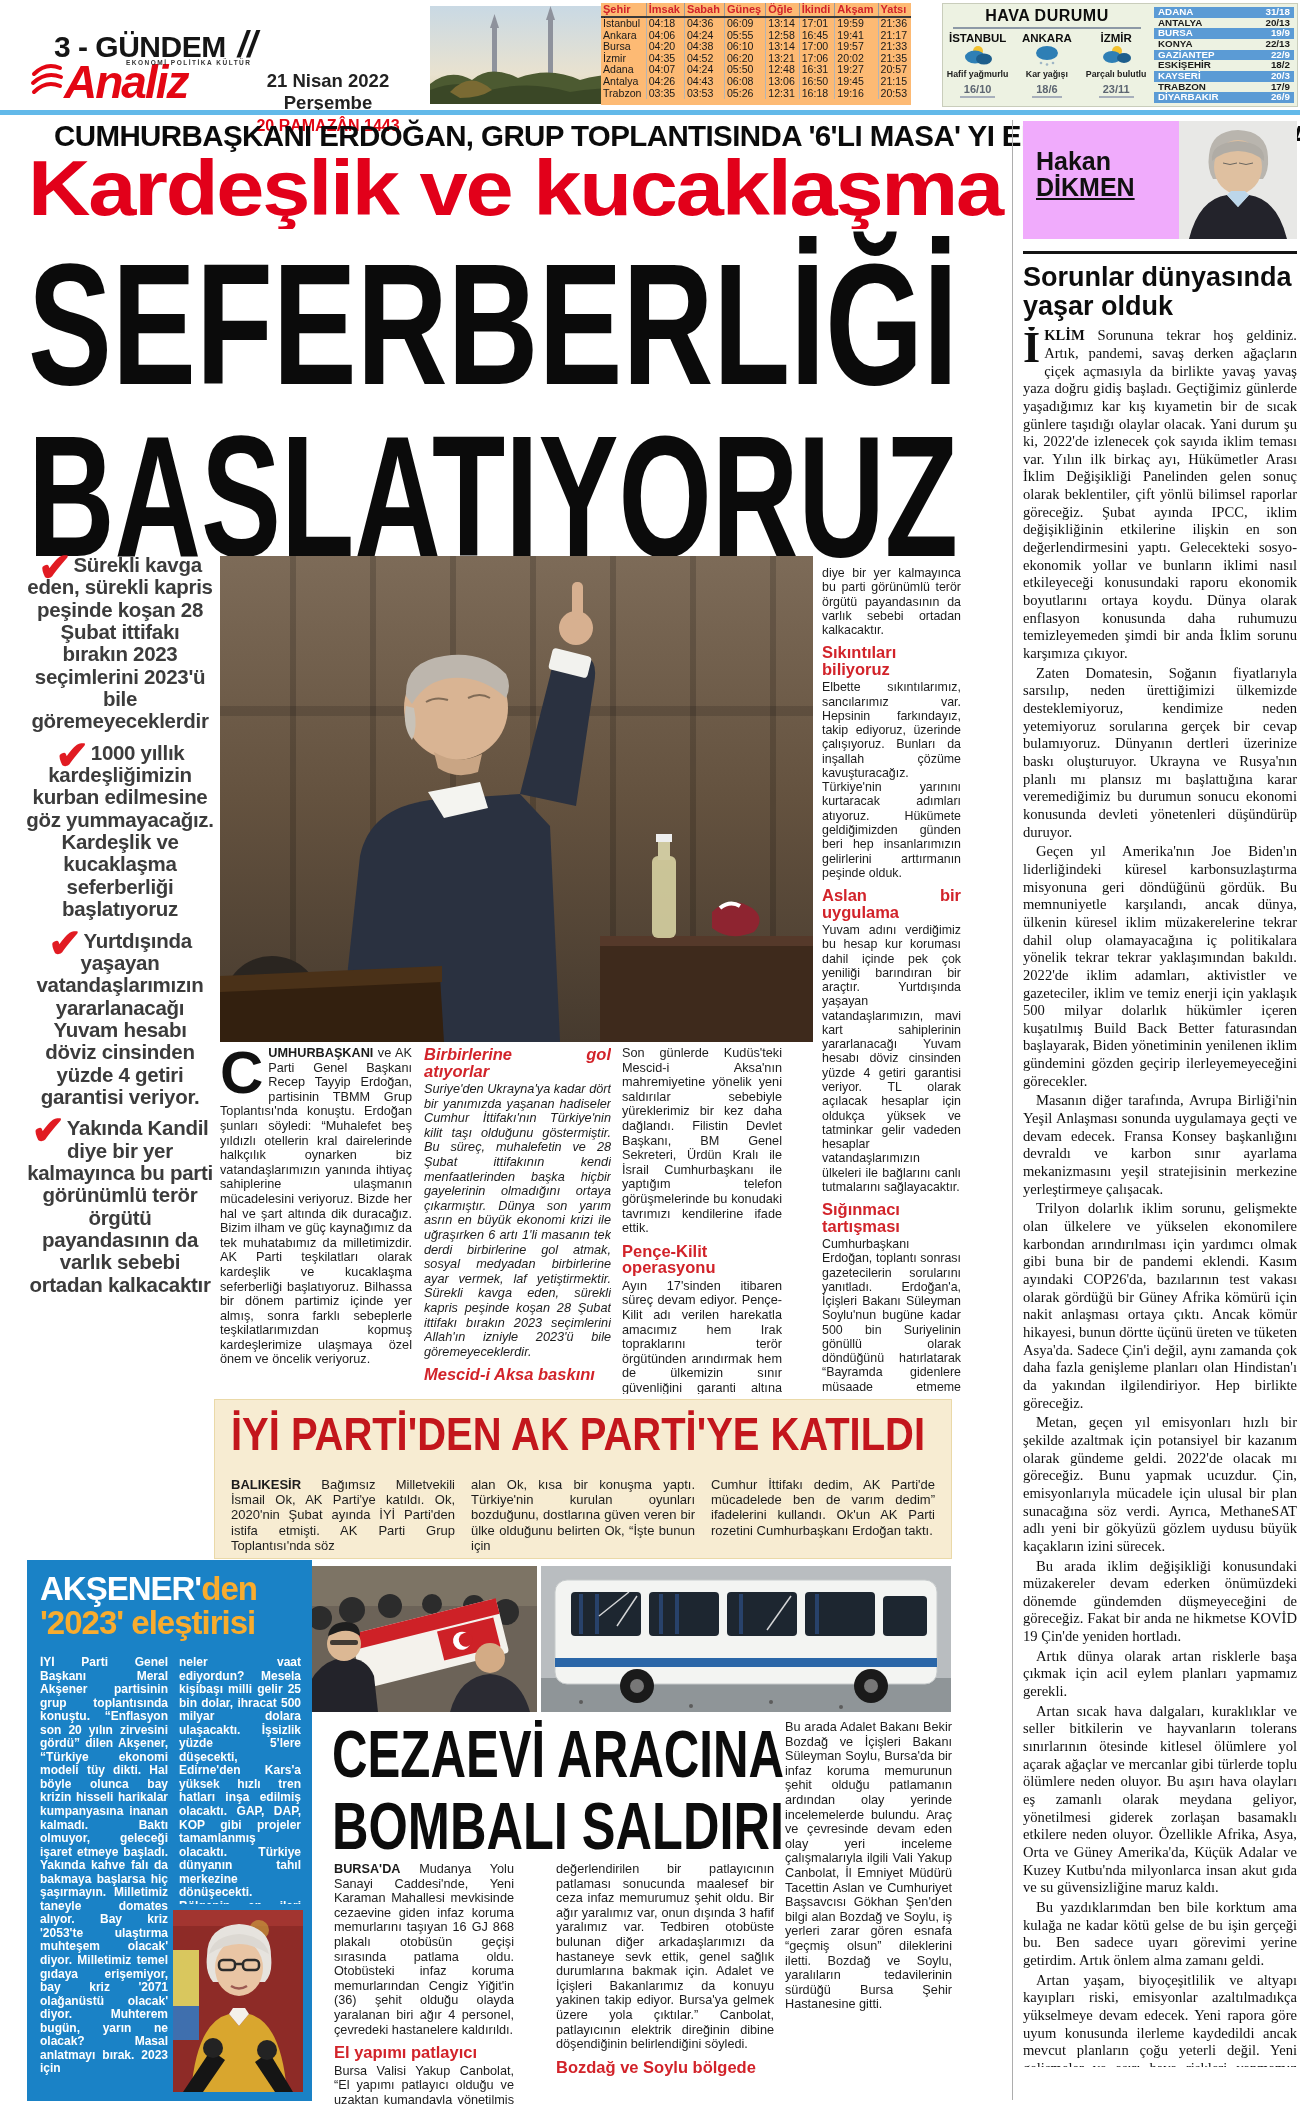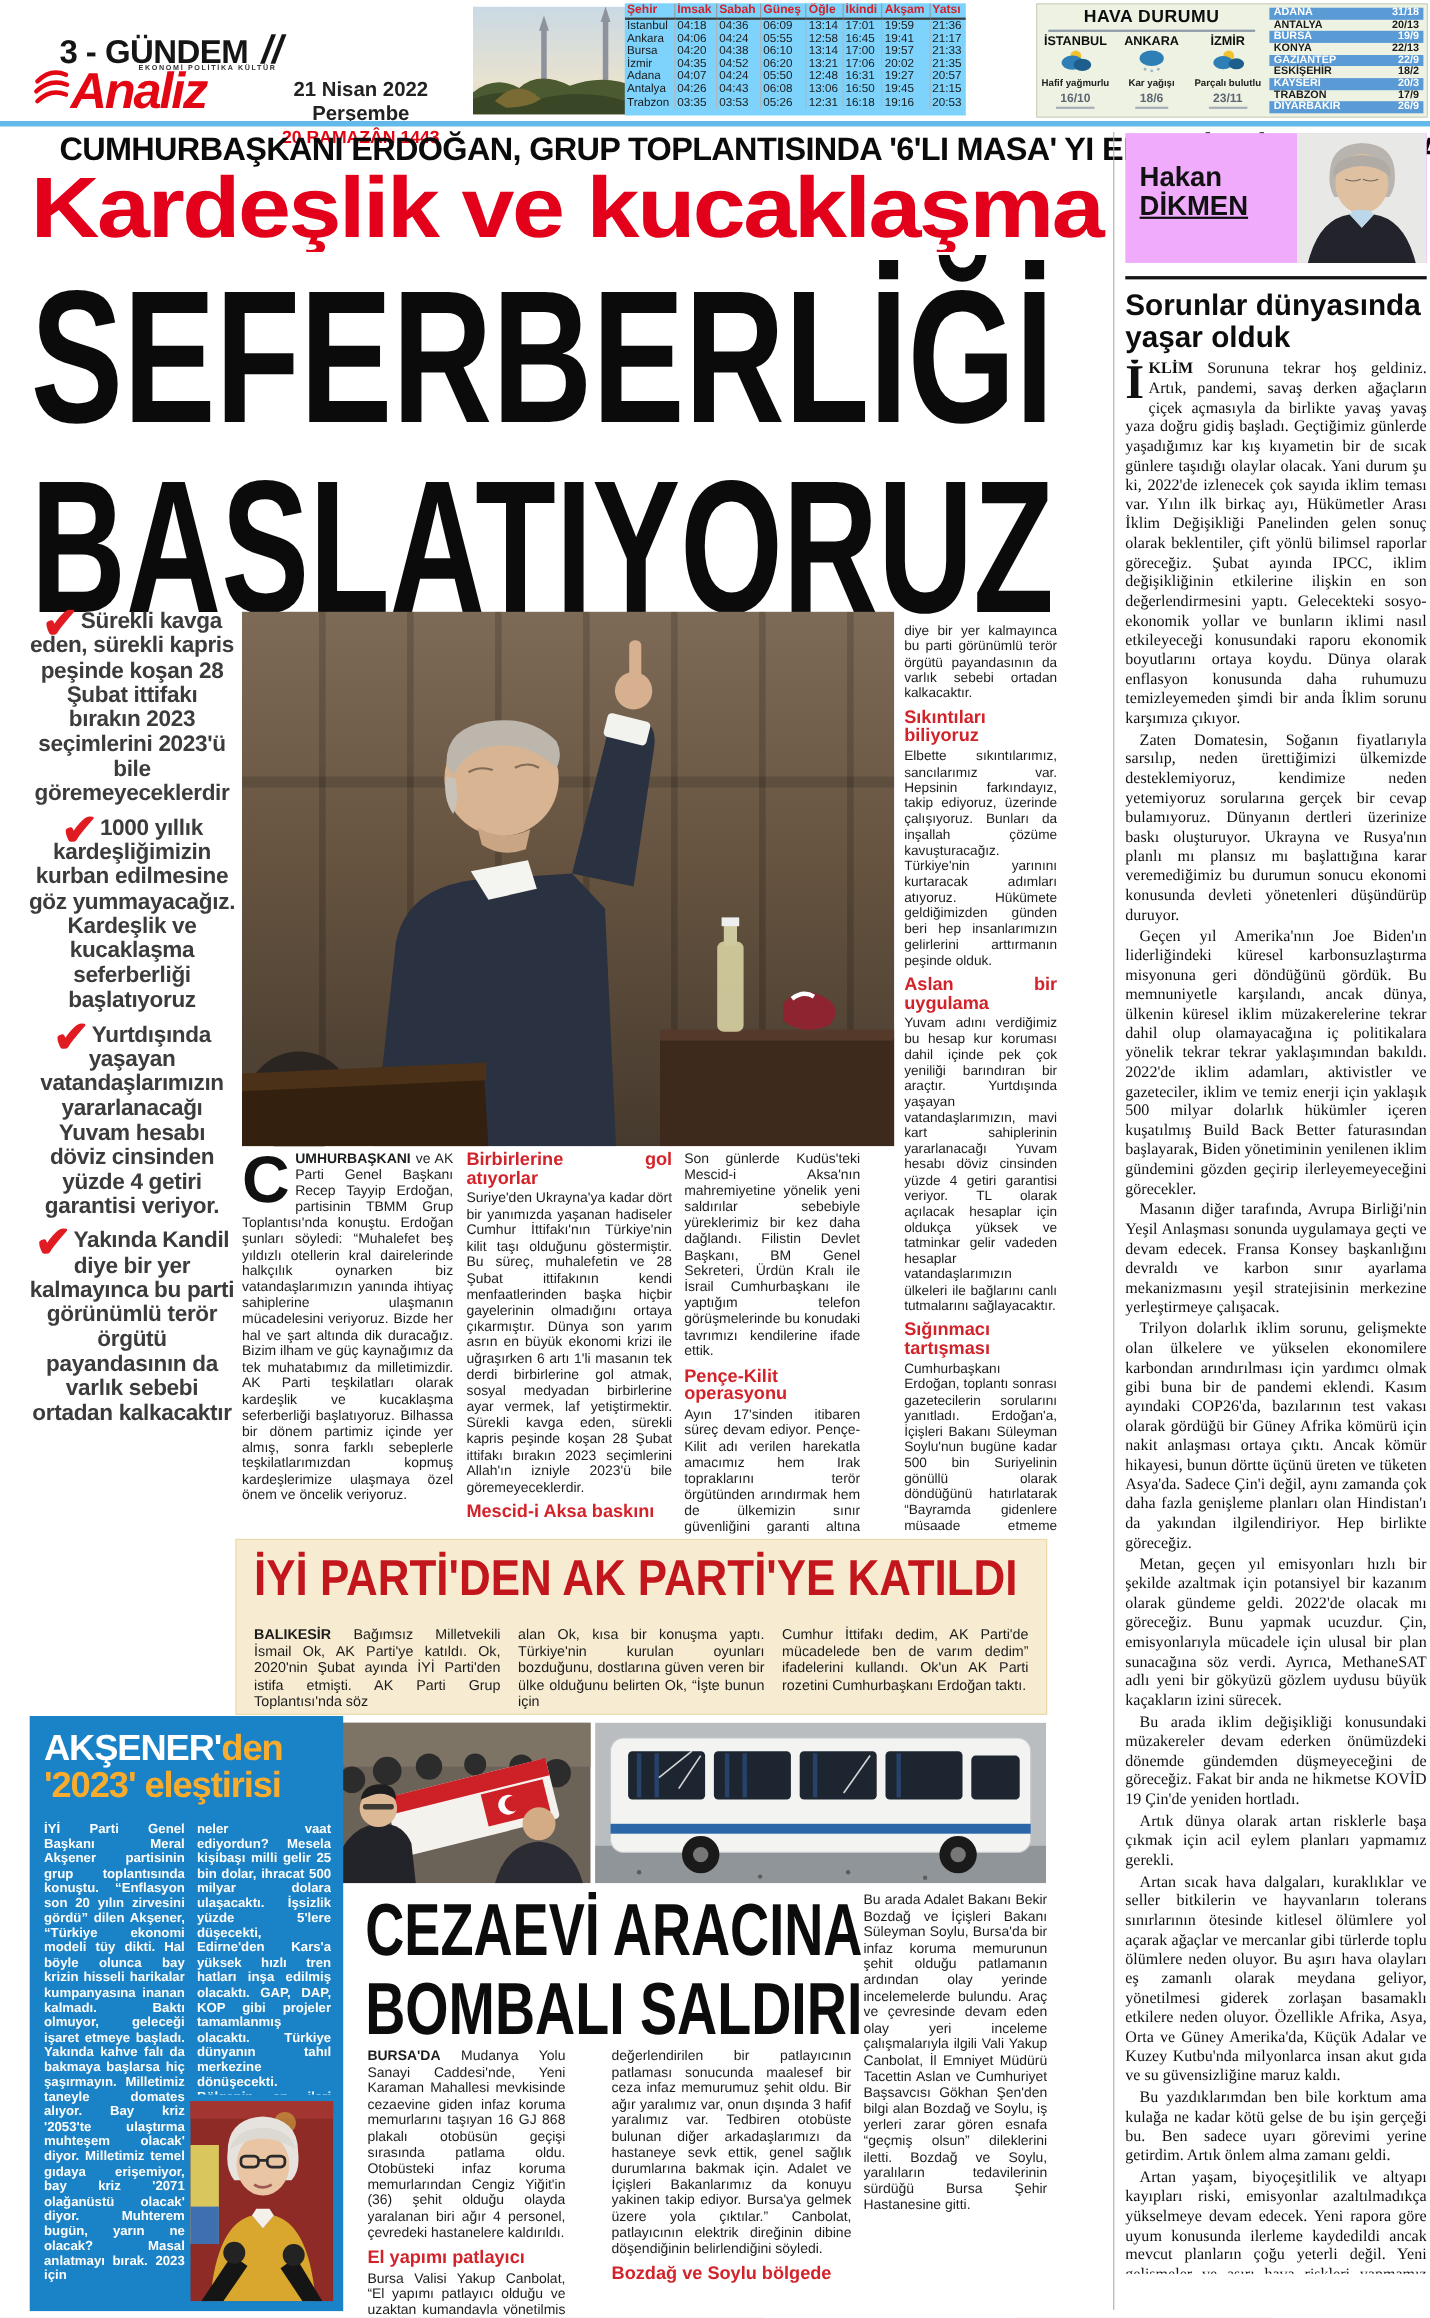--- a/index.html
+++ b/index.html
@@ -11,21 +11,21 @@
   .section-label .slashes{font-style:italic;font-weight:900;font-size:36px;margin-left:12px;}
   .logo{left:30px;top:58px;display:flex;align-items:flex-end;}
   .logo-txt{color:#e30613;font-size:46px;font-weight:900;font-style:italic;line-height:.78;letter-spacing:-2px;}
   .logo-tag{position:absolute;left:62px;top:-6px;font-size:6.5px;letter-spacing:1.5px;color:#333;font-weight:700;white-space:nowrap;}
   .logo-wrap{position:relative;}
   .date-block{left:228px;top:70px;width:200px;text-align:center;}
   .date-line{font-size:18.5px;font-weight:600;color:#222;}
   .hijri-line{font-size:16px;font-weight:800;color:#e30613;margin-top:3px;}
   .mosque{left:430px;top:6px;width:278px;height:98px;}
   
-  .prayer{left:568px;top:3px;width:310px;height:102px;overflow:hidden;background:#7dd3fc;}
+  .prayer{left:601px;top:3px;width:310px;height:102px;overflow:hidden;background:#fdba74;}
   .prayer table{border-collapse:collapse;width:100%;}
   .prayer th{color:#d2232a;font-size:11px;font-weight:800;text-align:left;border-bottom:2px solid #3a3a3a;padding:0 3px 1px 2px;border-right:1px solid #9a9a9a;}
   .prayer td{font-size:10.6px;line-height:11.6px;color:#1a1a1a;padding:0 3px 0 2px;border-right:1px solid #b5b5b5;white-space:nowrap;}
   .prayer th:last-child,.prayer td:last-child{border-right:none;}
   
   .weather{left:942px;top:3px;width:356px;height:104px;background:#edf2e2;border:1px solid #c9cdbb;display:flex;box-sizing:border-box;}
   .w-left{width:208px;display:flex;flex-direction:column;}
   .w-title{font-size:16px;font-weight:900;text-align:center;margin:3px 10px 1px;border-bottom:2px solid #8d99a6;padding-bottom:2px;color:#0d0d0d;letter-spacing:.5px;}
   .w-fcs{display:flex;flex:1;}
   .fc{width:33.3%;text-align:center;padding-top:2px;}
@@ -60,21 +60,21 @@
   .bullet{font-size:20.5px;font-weight:800;color:#3c3c3c;line-height:1.09;text-align:center;margin-bottom:9px;letter-spacing:-0.3px;}
   .check{color:#e11b22;font-size:40px;line-height:0;vertical-align:-9px;margin-right:2px;font-weight:900;}
   
   .main-photo{left:220px;top:556px;width:593px;height:486px;}
   
   .bodytxt{font-size:12.7px;line-height:1.15;text-align:justify;color:#1c1c1c;}
   .bodytxt p{margin:0 0 4px;}
   .subhead{font-size:16.5px;font-weight:800;color:#d2232a;margin:7px 0 3px;line-height:1;}
   .col4{left:822px;top:566px;width:139px;height:828px;overflow:hidden;font-size:12.4px;}
   .lead-col1{left:220px;top:1046px;width:192px;height:348px;overflow:hidden;}
-  .lead-col2{left:424px;top:1046px;width:187px;height:348px;overflow:hidden;}
+  .lead-col2{left:424px;top:1046px;width:187px;height:348px;overflow:hidden;font-style:italic;}
   .lead-col3{left:622px;top:1046px;width:160px;height:348px;overflow:hidden;}
   .cdrop{float:left;font-size:60px;line-height:.78;font-weight:800;padding:4px 5px 0 0;color:#111;}
   .leadword{font-weight:800;}
   
   .iyi-box{left:214px;top:1399px;width:738px;height:160px;background:#f7ecd2;border:1px solid #ead9a8;box-sizing:border-box;}
   .iyi-head{margin:7px 0 2px 16px;}
   .iyi-cols{display:flex;gap:16px;padding:2px 16px 0;}
   .iyi-cols>div{flex:1;font-size:13px;line-height:1.17;text-align:justify;color:#1c1c1c;margin-top:12px;}
   
   .ph-funeral{left:300px;top:1566px;width:237px;height:146px;}

